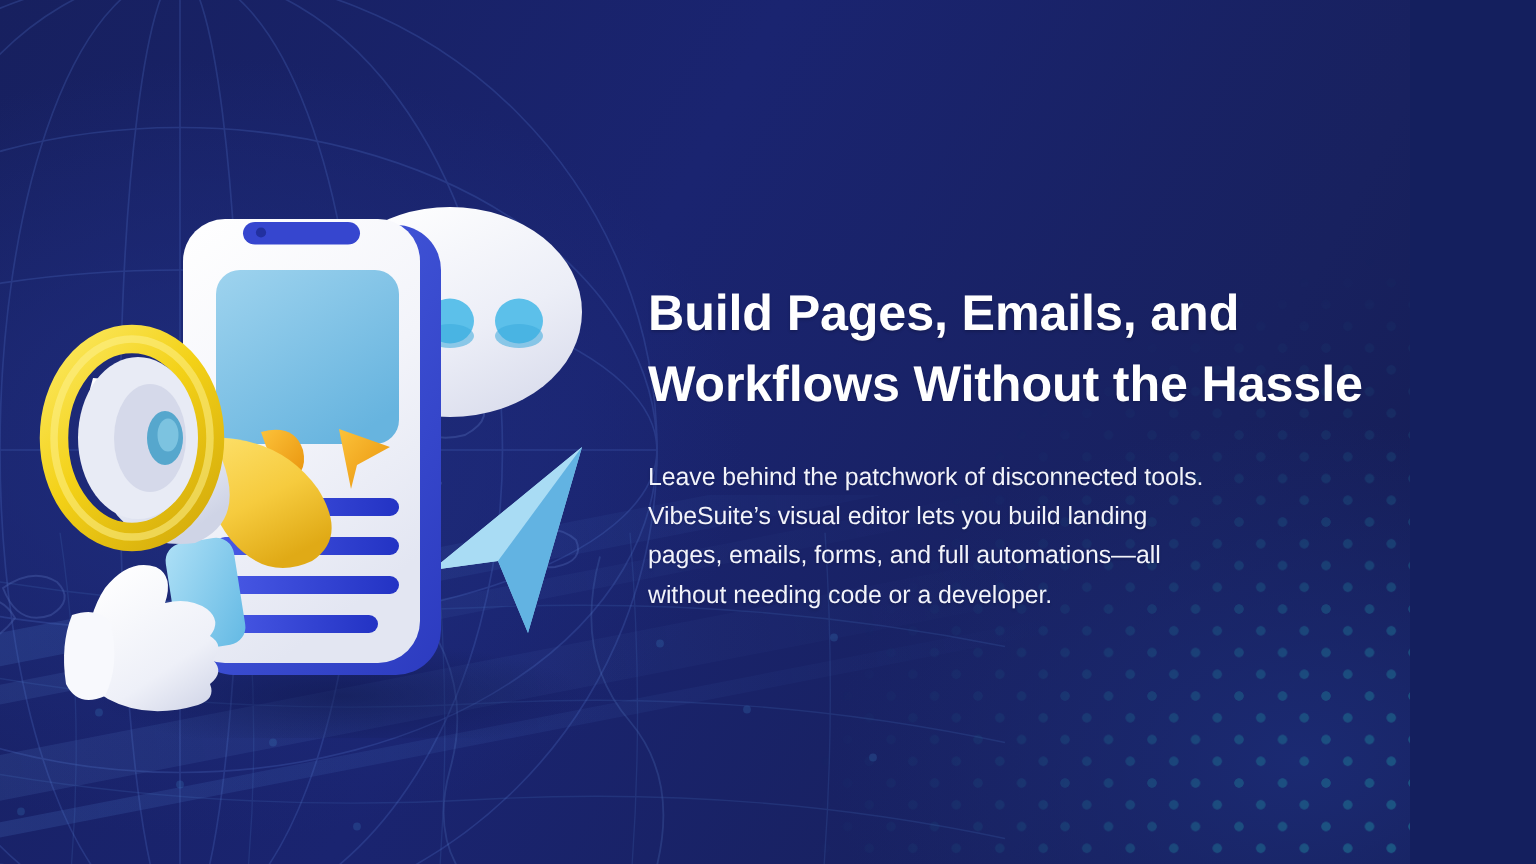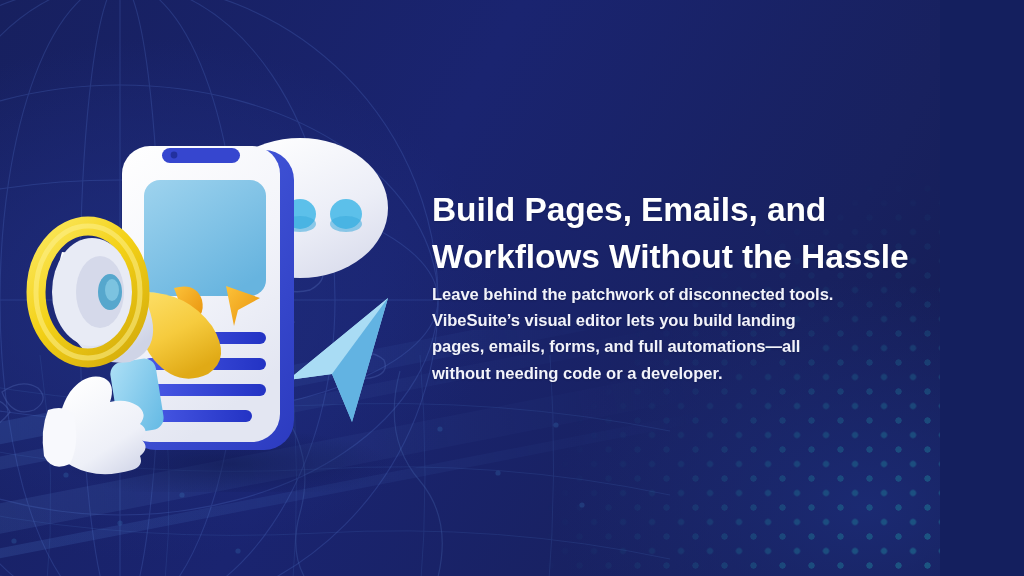--- a/index.html
+++ b/index.html
@@ -40,22 +40,22 @@
   }
 
   
   .copy{ position:absolute; left:432px; top:186px; width:520px; }
   .headline{
     font-size:33.5px; font-weight:bold; line-height:47px;
     color:#ffffff; letter-spacing:-0.1px; white-space:pre-line;
     text-shadow:0 1px 2px rgba(0,0,0,.18);
   }
   .subcopy{
-    margin-top:2px;
-    font-size:16.6px; font-weight:bold; line-height:26.2px;
+    margin-top:25px;
+    font-size:16.6px; font-weight:normal; line-height:26.2px;
     color:#f2f3fa; letter-spacing:-0.05px; white-space:pre-line;
     text-shadow:0 1px 2px rgba(0,0,0,.16);
   }
 
   
   .illustration{ position:absolute; left:22px; top:92px; width:420px; height:400px; }
   .illustration svg{ display:block; }
 </style>
 </head>
 <body>

